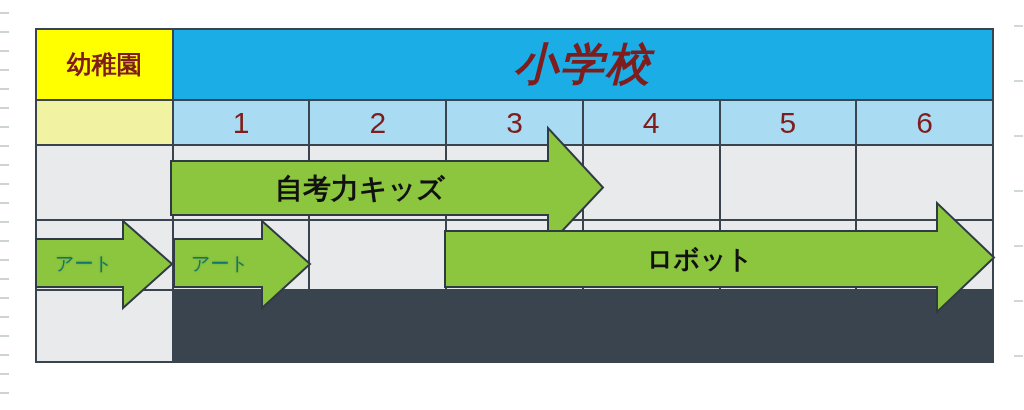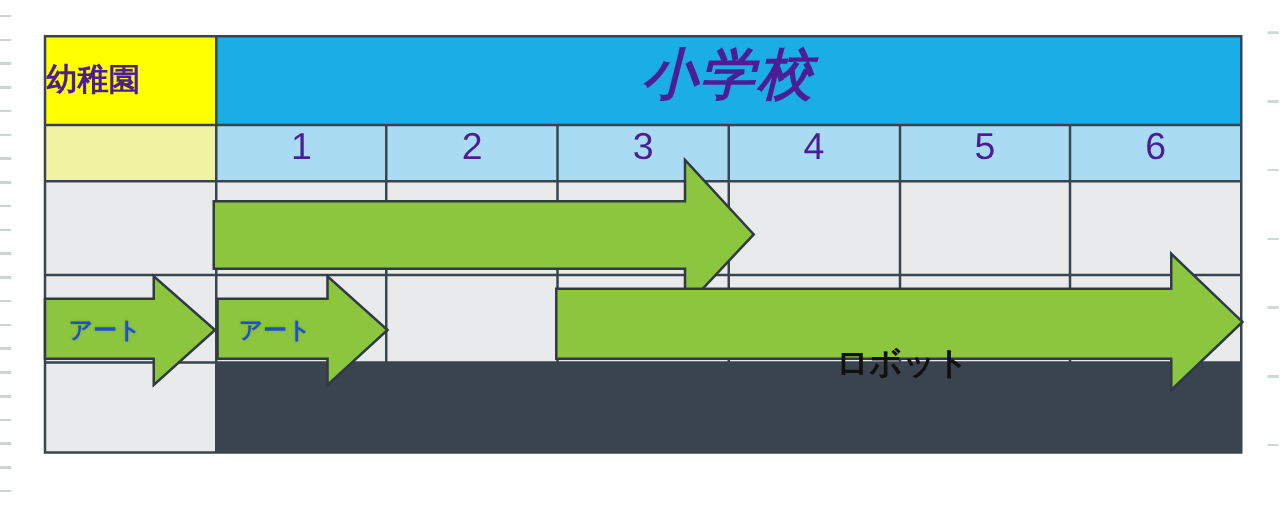--- a/index.html
+++ b/index.html
@@ -49,23 +49,23 @@
     background: #3a444e;
     padding: 2px;
     display: grid;
     grid-template-columns: repeat(7, 1fr);
     grid-template-rows: 69px 43px 73px 68px 70px;
     gap: 2px;
   }
   .cell {
     background: #e9eaec;
     display: flex;
-    align-items: flex-start;
+    align-items: center;
     justify-content: center;
-    color: #4c1d95;
+    color: #7f1d1d;
     overflow: hidden;
   }
   .c-yellow {
     grid-column: 1;
     grid-row: 1;
     background: #ffff00;
     flex-direction: column;
     font-weight: 700;
     font-size: 25px;
     line-height: 1.25;
@@ -101,28 +101,28 @@
     position: absolute;
     transform: translate(-50%, -50%);
     white-space: nowrap;
     pointer-events: none;
   }
   .lbl-dark {
     color: #111111;
     font-weight: 700;
   }
   .lbl-light {
-    color: #1d4ed8;
-    font-weight: 700;
+    color: #0f766e;
+    font-weight: 400;
     text-shadow: 0 0 2px rgba(90,130,40,0.6);
   }
   .lbl-jikoryoku { left: 360px; top: 189px; font-size: 28px; }
   .lbl-art1      { left: 84px;  top: 264px; font-size: 19px; }
   .lbl-art2      { left: 220px; top: 264px; font-size: 19px; }
-  .lbl-robot     { left: 722px; top: 259px; font-size: 26px; margin-top: 32px; }
+  .lbl-robot     { left: 700px; top: 259px; font-size: 26px; }
 </style>
 </head>
 <body>
 
 <div class="canvas">
 
   <div class="edge-marks left"></div>
   <div class="edge-marks right"></div>
 
   <div class="grid">
@@ -157,17 +157,18 @@
     <div class="cell"></div>
   </div>
 
   <svg class="arrows" width="1024" height="410" viewBox="0 0 1024 410">
     <polygon points="171,161 548,161 548,128 603,187.5 548,246 548,215 171,215" fill="#8cc63f" stroke="#2f3a44" stroke-width="2" stroke-linejoin="miter"></polygon>
     <polygon points="36,239 123,239 123,221 172,264 123,308 123,287 36,287" fill="#8cc63f" stroke="#2f3a44" stroke-width="2" stroke-linejoin="miter"></polygon>
     <polygon points="174,239 262,239 262,221 310,264 262,308 262,287 174,287" fill="#8cc63f" stroke="#2f3a44" stroke-width="2" stroke-linejoin="miter"></polygon>
     <polygon points="445,231 937,231 937,203 994,257.5 937,312 937,287 445,287" fill="#8cc63f" stroke="#2f3a44" stroke-width="2" stroke-linejoin="miter"></polygon>
   </svg>
 
+  <div class="arrow-label lbl-dark lbl-jikoryoku">自考力キッズ</div>
   <div class="arrow-label lbl-light lbl-art1">アート</div>
   <div class="arrow-label lbl-light lbl-art2">アート</div>
   <div class="arrow-label lbl-dark lbl-robot">ロボット</div>
 
 </div>
 
 </body></html>

